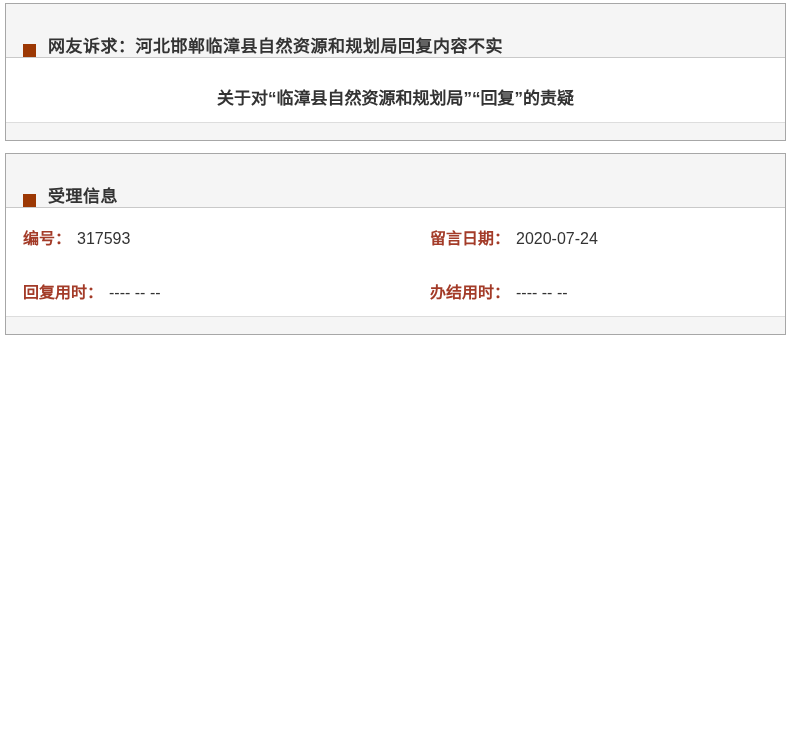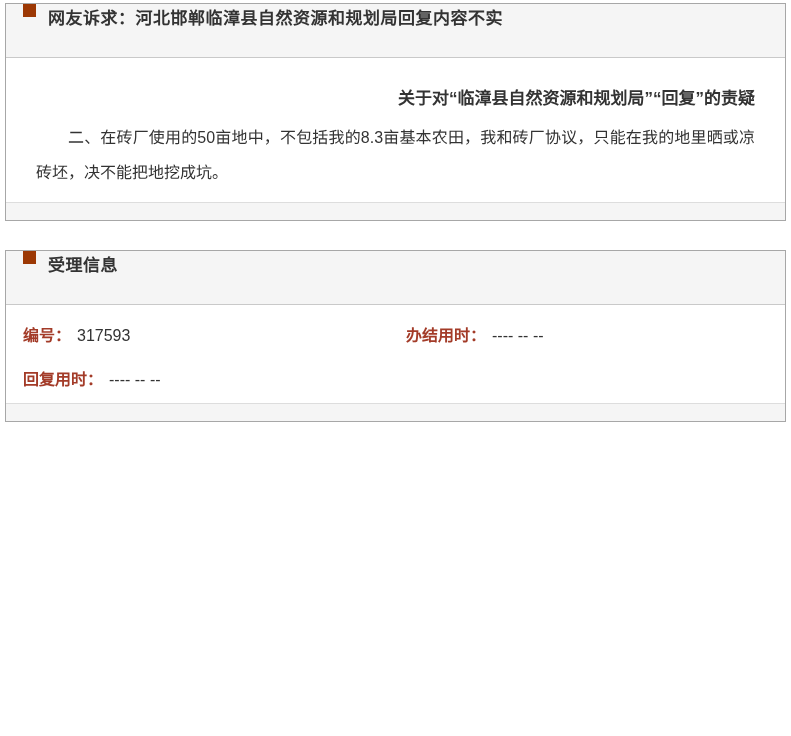--- a/index.html
+++ b/index.html
@@ -17,26 +17,26 @@
     width:791px;height:736px;overflow:hidden;
     background:var(--page-bg);
     font-family:"Liberation Sans","DejaVu Sans",sans-serif;
     color:var(--text-dark);
   }
   .card{
     margin:3px 5px 0 5px;
     border:1px solid var(--border-gray);
     background:#fff;
   }
-  .card + .card{margin-top:29px;}
+  .card + .card{margin-top:12px;}
   .card-header{
     height:54px;
     background:var(--header-bg);
     border-bottom:1px solid var(--divider-gray);
-    display:flex;align-items:flex-start;
+    display:flex;align-items:flex-end;
     padding-left:17px;
   }
   .bullet{
     width:13px;height:13px;flex:0 0 13px;
     background:var(--accent-brown);
     margin-right:12px;
   }
   .card-header-title{
     font-size:17px;font-weight:bold;color:var(--text-dark);
     letter-spacing:0.5px;
@@ -44,41 +44,42 @@
   .card-footer{
     height:18px;
     background:var(--header-bg);
     border-top:1px solid #dddddd;
   }
   
   .complaint-body{
     padding:14px 30px 4px 30px;
   }
   .content-title{
-    text-align:right;
+    text-align:center;
     font-size:17px;font-weight:bold;
     margin:12px 0 4px 0;
     line-height:30px;
   }
   .content-paragraph{
     font-size:16px;
     line-height:35px;
     text-indent:2em;
     margin:6px 0 8px 0;
     text-align:justify;
   }
   
   .info-body{
     padding:16px 20px 8px 17px;
   }
   .info-grid{
     display:grid;
     grid-template-columns:383px 1fr;
     column-gap:0;
     row-gap:14px;
+    gap:24px;
   }
   .info-field{
     font-size:16px;
     line-height:30px;
     white-space:nowrap;
   }
   .info-label{
     font-weight:bold;
     color:var(--label-red);
     margin-right:6px;
@@ -89,37 +90,39 @@
 </head>
 <body>
 
 <div class="card">
   <div class="card-header">
     <span class="bullet"></span>
     <span class="card-header-title">网友诉求：河北邯郸临漳县自然资源和规划局回复内容不实</span>
   </div>
   <div class="complaint-body">
     <div class="content-title">关于对“临漳县自然资源和规划局”“回复”的责疑</div>
-    <p class="content-paragraph">二、在砖厂使用的50亩地中，不包括我的8.3亩基本农田，我和砖厂协议，只能在我的地里晒或凉砖坯，决不能把地挖成坑。</p>
   </div>
   <div class="card-footer"></div>
 </div>
 
 <div class="card">
   <div class="card-header">
     <span class="bullet"></span>
     <span class="card-header-title">受理信息</span>
   </div>
   <div class="info-body">
     <div class="info-grid">
       <div class="info-field">
         <span class="info-label">编号：</span><span class="info-value">317593</span>
       </div>
       <div class="info-field">
-        <span class="info-label">办结用时：</span><span class="info-value">---- -- --</span>
+        <span class="info-label">留言日期：</span><span class="info-value">2020-07-24</span>
       </div>
       <div class="info-field">
         <span class="info-label">回复用时：</span><span class="info-value">---- -- --</span>
+      </div>
+      <div class="info-field">
+        <span class="info-label">办结用时：</span><span class="info-value">---- -- --</span>
       </div>
     </div>
   </div>
   <div class="card-footer"></div>
 </div>
 
 </body></html>

